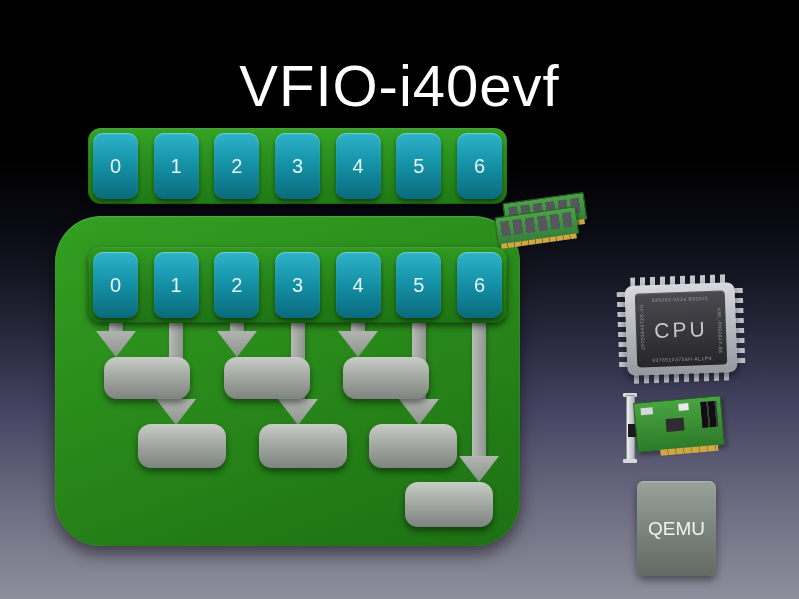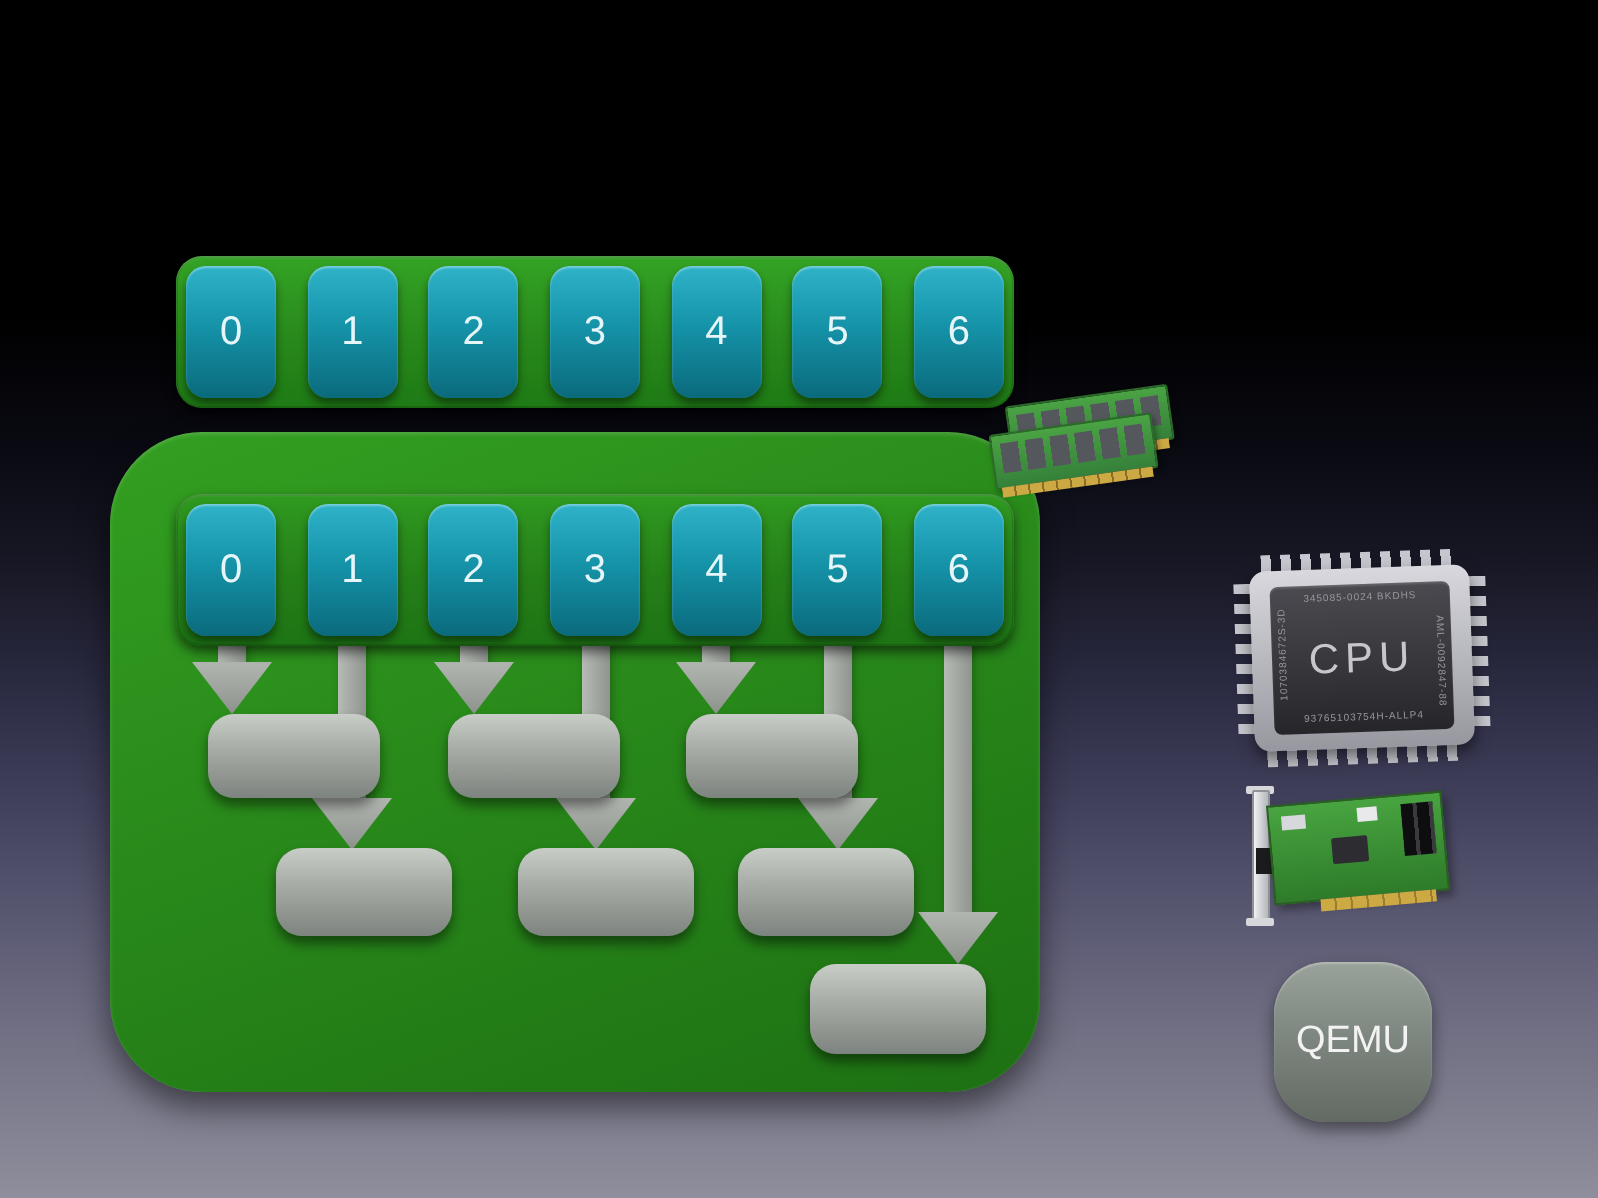--- a/index.html
+++ b/index.html
@@ -50,21 +50,21 @@
     clip-path:polygon(0 0,100% 0,50% 100%);
   }
   
   .gbox{
     position:absolute;border-radius:13px;z-index:2;
     background:linear-gradient(180deg,#c9cdc8 0%,#a9ada8 40%,#7d837e 100%);
     box-shadow:0 4px 6px rgba(0,0,0,.45);
   }
   
   .qemu{
-    position:absolute;left:637px;top:481px;width:79px;height:80px;border-radius:26px;
+    position:absolute;left:637px;top:481px;width:79px;height:95px;border-radius:7px;
     background:linear-gradient(180deg,#9aa39b 0%,#7e8780 45%,#636a63 100%);
     box-shadow:0 4px 8px rgba(0,0,0,.45), inset 0 1px 1px rgba(255,255,255,.25);
     display:flex;align-items:center;justify-content:center;
     color:#f2f2f2;font-size:19px;font-weight:300;z-index:4;
   }
   
   .ram{position:absolute;left:496px;top:198px;width:92px;height:58px;transform:rotate(-8deg);z-index:5;}
   .stick{
     position:absolute;width:80px;height:26px;border-radius:2px;
     background:linear-gradient(180deg,#4aa344,#35803a);
@@ -117,20 +117,21 @@
   .nic .slots{position:absolute;right:4px;top:4px;width:16px;height:26px;
     background:repeating-linear-gradient(90deg,#0e0e10 0 6px,#3a3a3e 6px 8px);}
   .nic .mod{position:absolute;left:6px;top:5px;width:12px;height:7px;background:#d7d8dc;}
   .nic .lbl{position:absolute;left:44px;top:4px;width:10px;height:7px;background:#e9e9ec;}
 </style>
 </head>
 <body>
 
 <div class="slide">
 
+  <div class="title">VFIO-i40evf</div>
 
   <div class="pf"></div>
 
   <div class="stem" style="left:109px;top:318px;height:14px;"></div>
   <div class="stem" style="left:169px;top:318px;height:82px;"></div>
   <div class="stem" style="left:230px;top:318px;height:14px;"></div>
   <div class="stem" style="left:291px;top:318px;height:82px;"></div>
   <div class="stem" style="left:351px;top:318px;height:14px;"></div>
   <div class="stem" style="left:412px;top:318px;height:82px;"></div>
   <div class="stem" style="left:472px;top:318px;height:139px;"></div>

